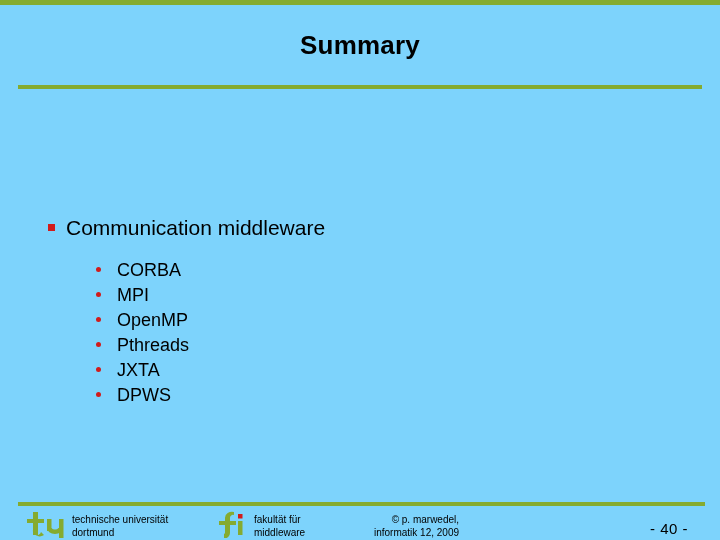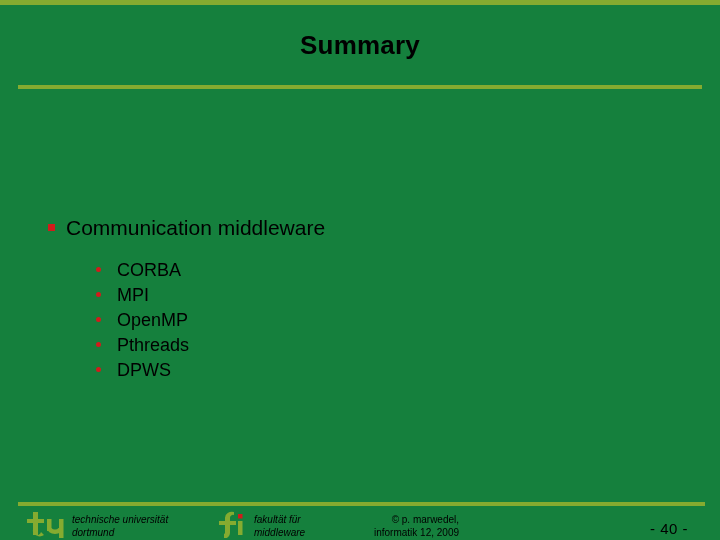--- a/index.html
+++ b/index.html
@@ -12,21 +12,21 @@
     height: 540px;
     position: relative;
     overflow: hidden;
     font-family: "Liberation Sans", sans-serif;
     -webkit-font-smoothing: none;
   }
 
   .slide {
     position: absolute;
     inset: 0;
-    background: #15803d;
+    background: #7dd3fc;
   }
 
   
   .top-bar {
     position: absolute;
     left: 0;
     top: 0;
     width: 720px;
     height: 5px;
     background: #85ab30;
@@ -126,21 +126,20 @@
     left: 0;
     top: 508px;
     width: 720px;
     height: 32px;
   }
 
   .footer-block {
     position: absolute;
     display: flex;
     align-items: center;
-    font-style: italic;
   }
 
   .logo-tu { left: 26px; top: 2px; }
   .logo-fi { left: 218px; top: 2px; }
 
   .logo-svg {
     display: block;
   }
 
   .footer-text {
@@ -208,20 +207,24 @@
       <div class="bullet-l2">
         <span class="marker-dot"></span>
         <span class="bullet-l2-text">OpenMP</span>
       </div>
 
       <div class="bullet-l2">
         <span class="marker-dot"></span>
         <span class="bullet-l2-text">Pthreads</span>
       </div>
 
+      <div class="bullet-l2">
+        <span class="marker-dot"></span>
+        <span class="bullet-l2-text">JXTA</span>
+      </div>
 
       <div class="bullet-l2">
         <span class="marker-dot"></span>
         <span class="bullet-l2-text">DPWS</span>
       </div>
 
     </div>
   </div>
 
   <div class="footer-rule"></div>

